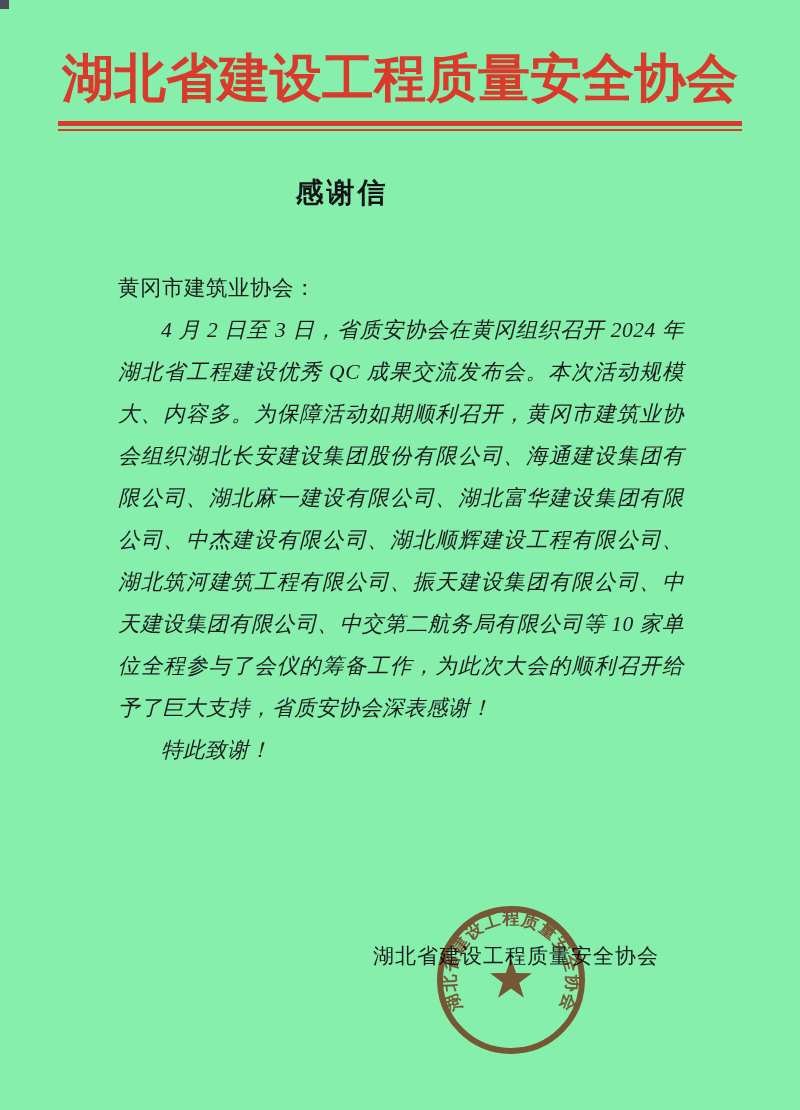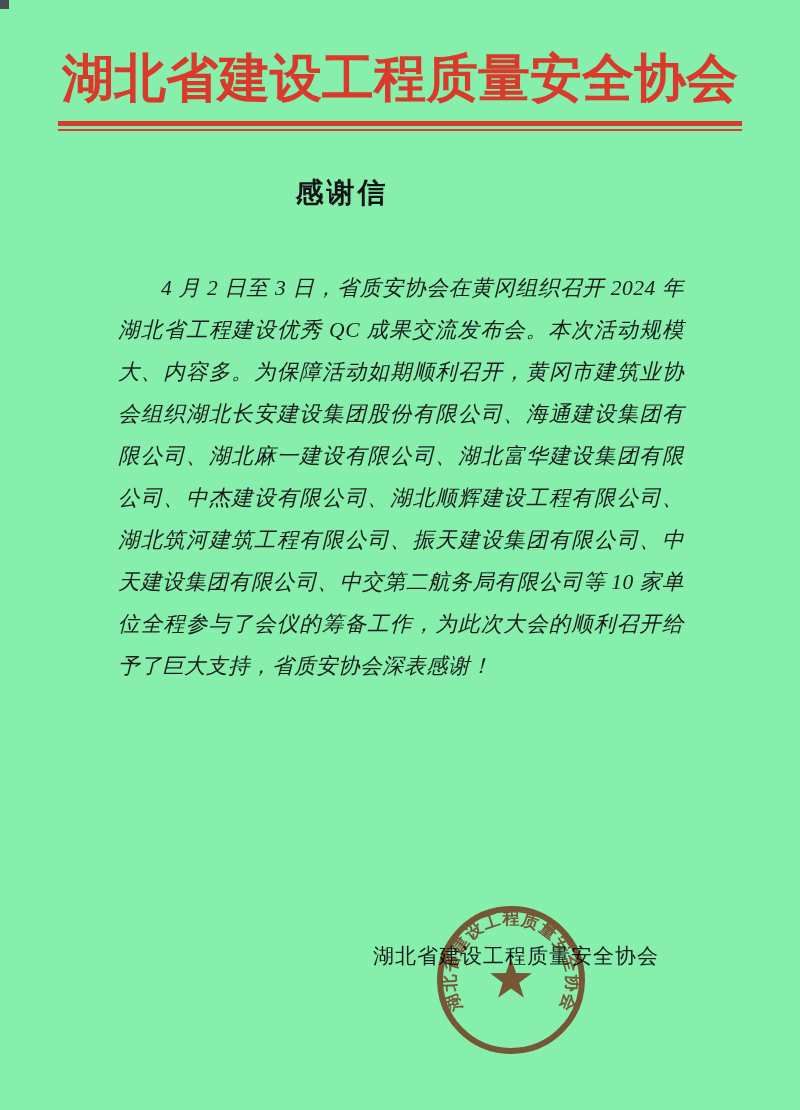--- a/index.html
+++ b/index.html
@@ -52,21 +52,23 @@
   <div class="edge-right"></div>
 
   <div class="org-header">湖北省建设工程质量安全协会</div>
 
   <div class="rule-thick"></div>
   <div class="rule-thin"></div>
 
   <div class="letter-title">感谢信</div>
 
   <div class="body-text">
+    <p>黄冈市建筑业协会：</p>
     <p class="indent">4 月 2 日至 3 日，省质安协会在黄冈组织召开 2024 年湖北省工程建设优秀 QC 成果交流发布会。本次活动规模大、内容多。为保障活动如期顺利召开，黄冈市建筑业协会组织湖北长安建设集团股份有限公司、海通建设集团有限公司、湖北麻一建设有限公司、湖北富华建设集团有限公司、中杰建设有限公司、湖北顺辉建设工程有限公司、湖北筑河建筑工程有限公司、振天建设集团有限公司、中天建设集团有限公司、中交第二航务局有限公司等 10 家单位全程参与了会仪的筹备工作，为此次大会的顺利召开给予了巨大支持，省质安协会深表感谢！</p>
+    <p class="indent">特此致谢！</p>
   </div>
 
   <div class="sign-block">
     <div class="sign-org">湖北省建设工程质量安全协会</div>
   </div>
 
   <div class="seal">
     <svg width="154" height="154" viewBox="0 0 154 154">
       <circle cx="77" cy="77" r="71" fill="none" stroke="#d8402f" stroke-width="6"></circle>
       <polygon fill="#d8402f" points="77,55 82.1,70 97.9,70.2 85.2,79.7 89.9,94.8 77,85.6 64.1,94.8 68.8,79.7 56.1,70.2 71.9,70"></polygon>

